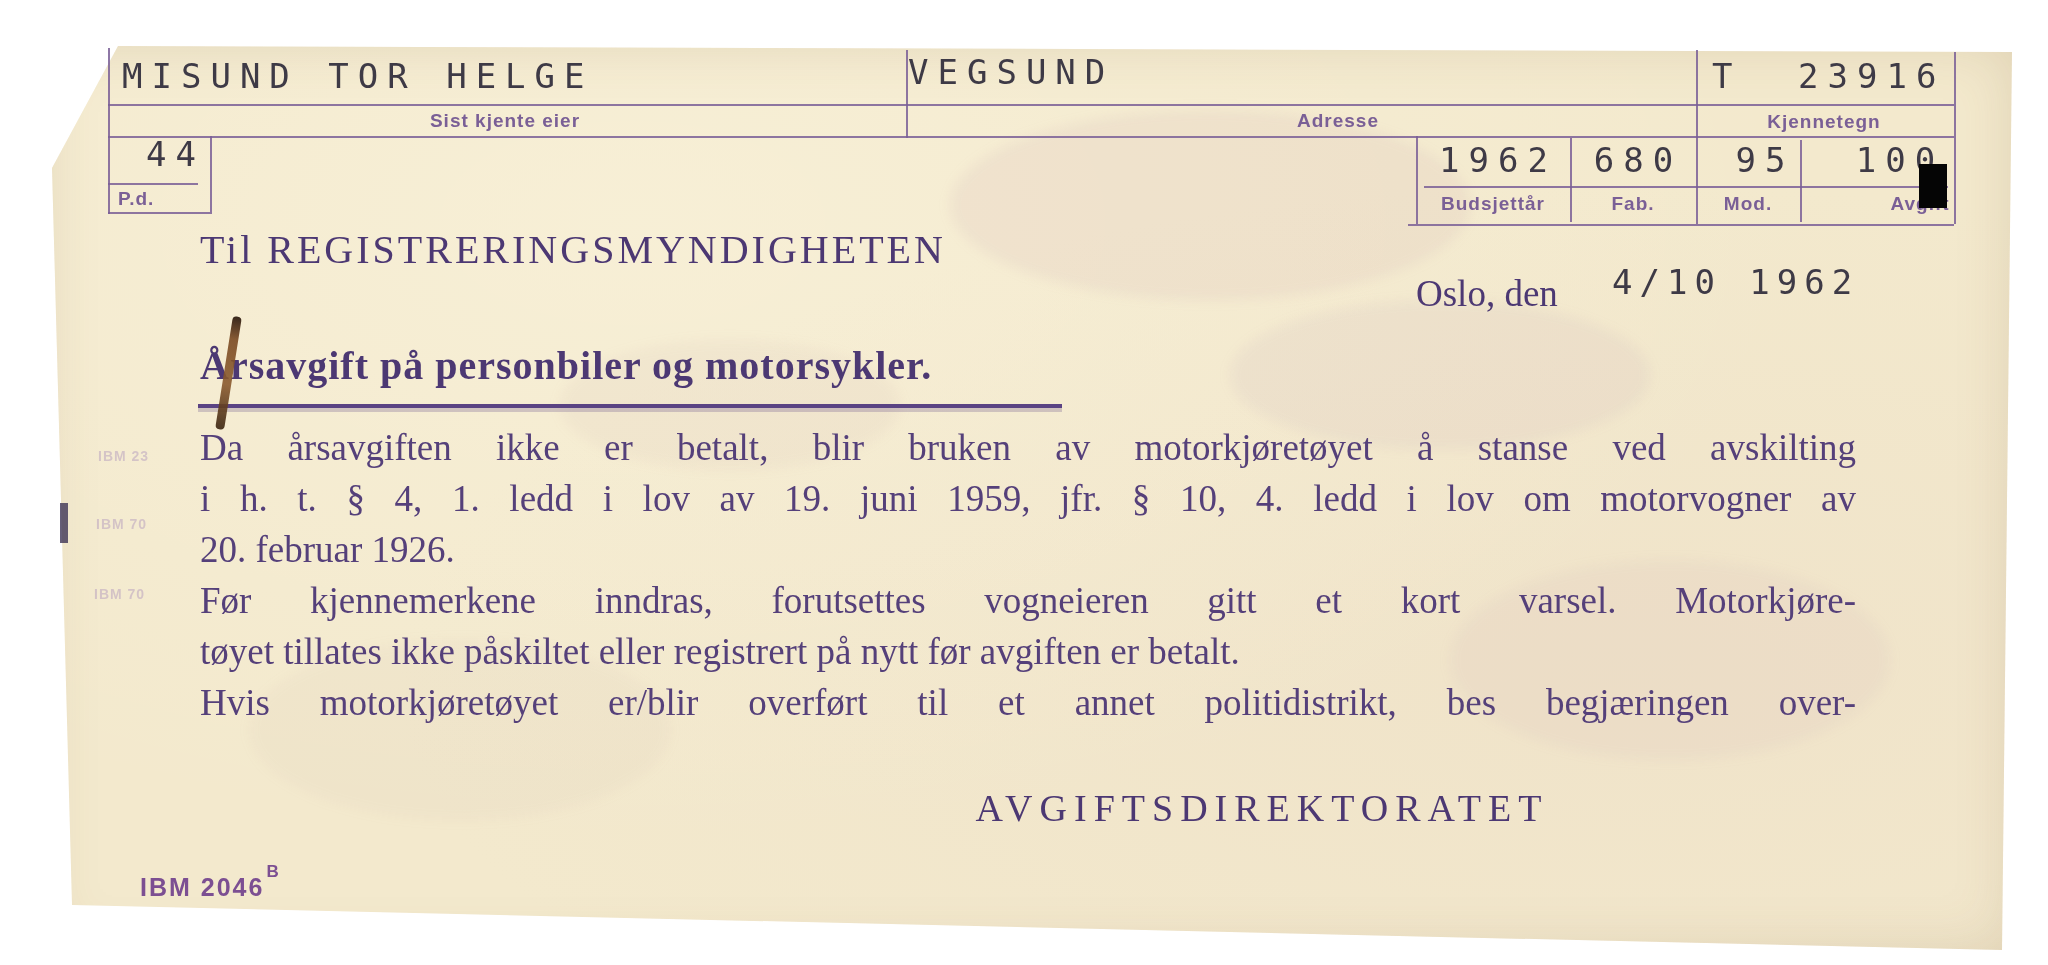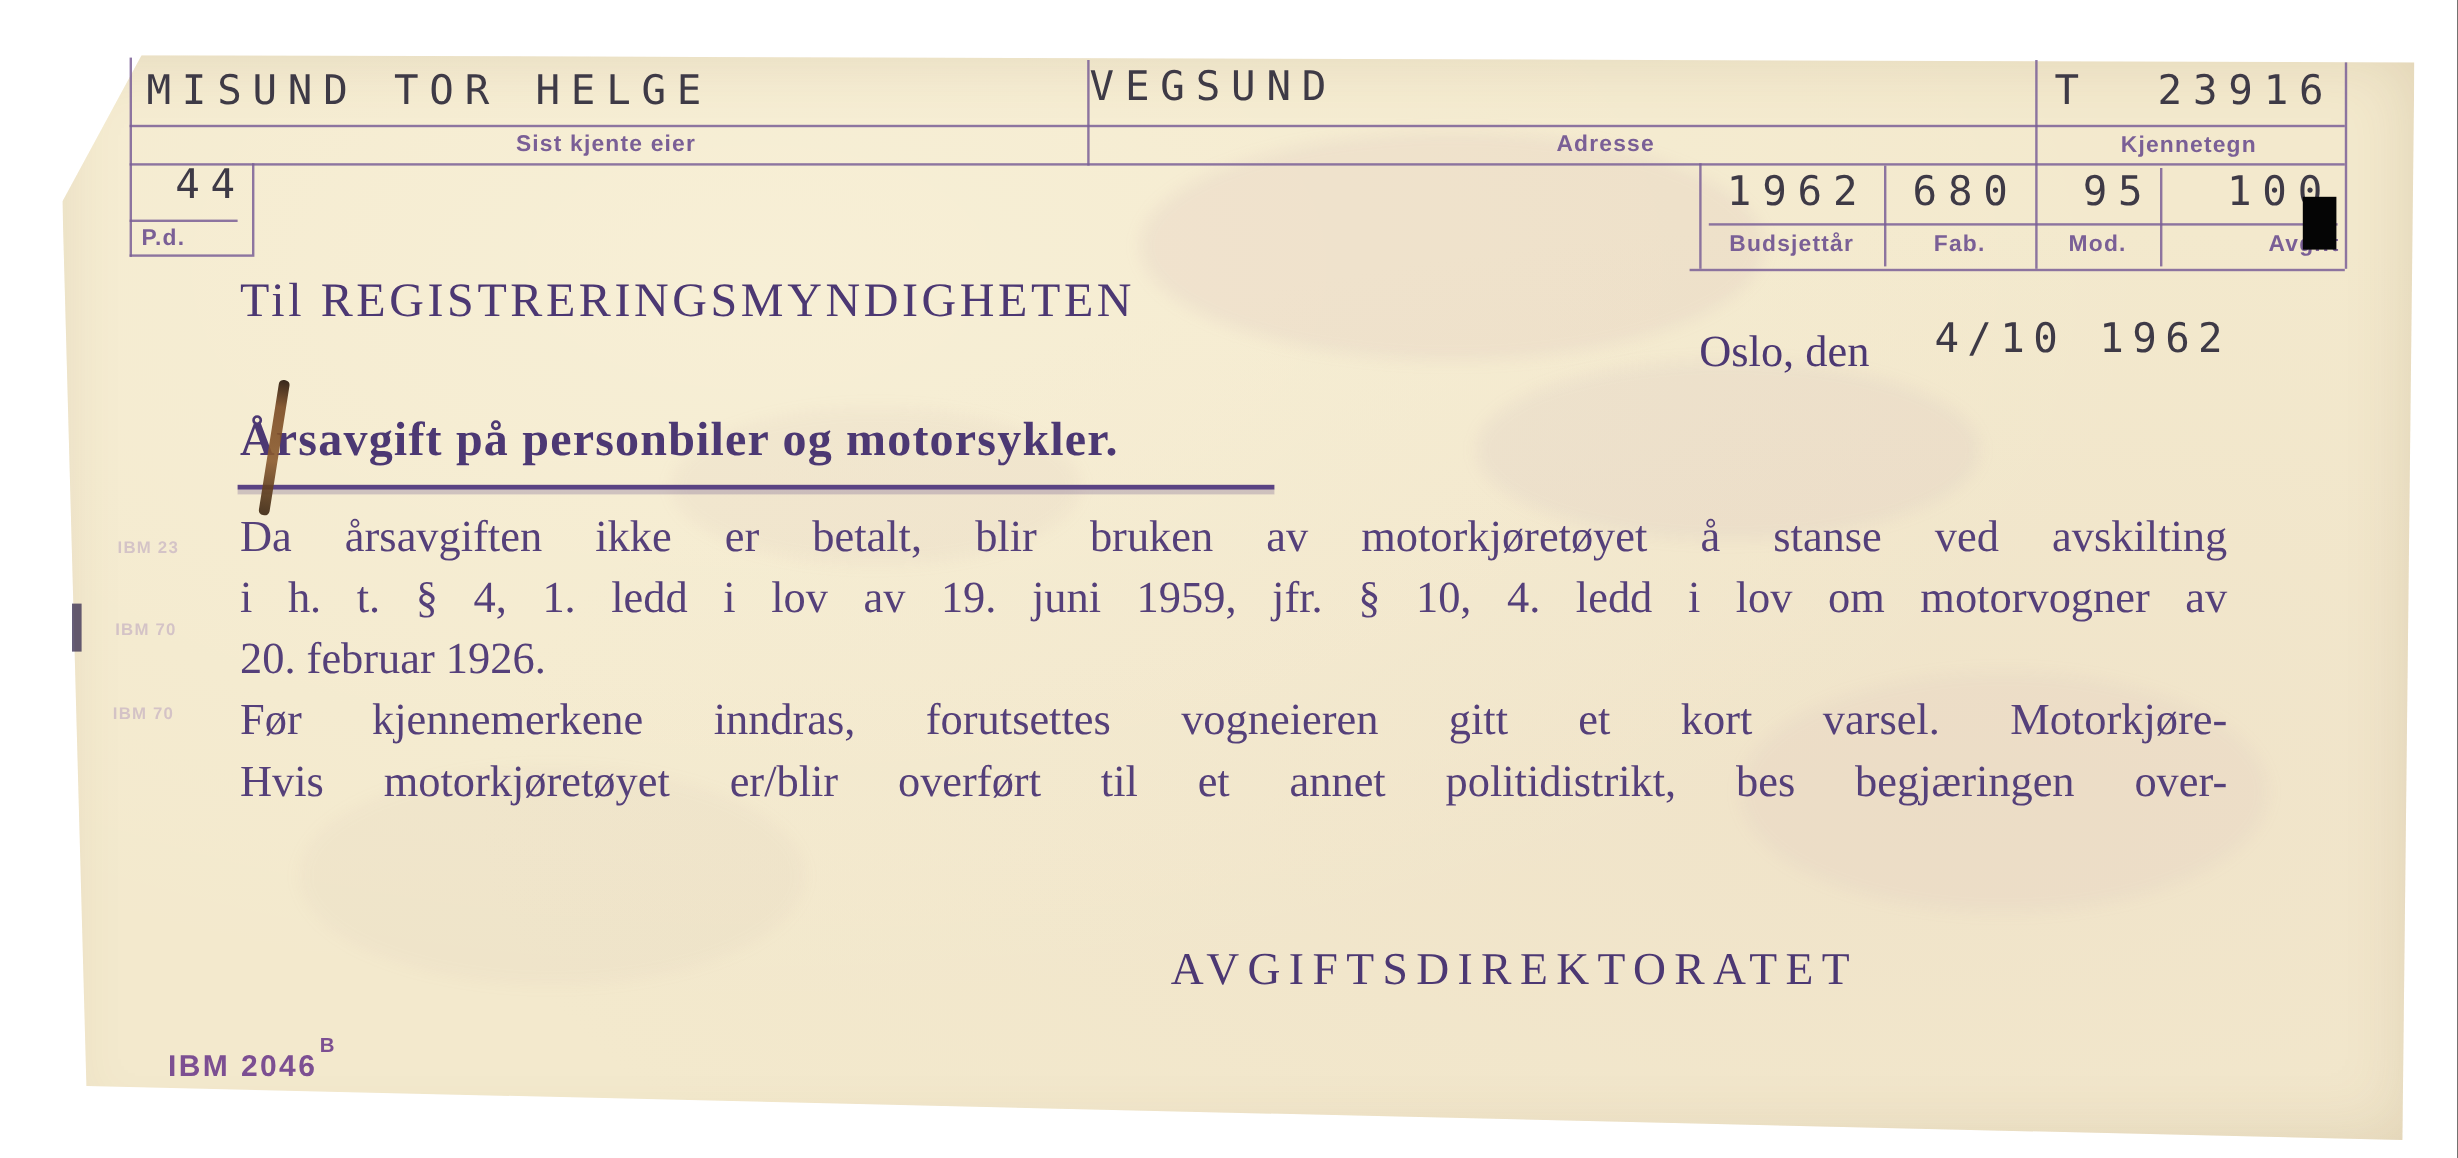--- a/index.html
+++ b/index.html
@@ -105,20 +105,21 @@
   <div class="serif" style="left:200px;top:342px;font-size:40px;font-weight:bold;letter-spacing:1px;color:#4c3873;">Årsavgift på personbiler og motorsykler.</div>
   <div id="subject-underline"></div>
   <div id="tear"></div>
   <div id="tick-mark"></div>
 
   <div style="position:absolute;left:200px;top:426px;width:1656px;">
     <div class="bodyline fill">Da årsavgiften ikke er betalt, blir bruken av motorkjøretøyet å stanse ved avskilting</div>
     <div class="bodyline fill">i h. t. § 4, 1. ledd i lov av 19. juni 1959, jfr. § 10, 4. ledd i lov om motorvogner av</div>
     <div class="bodyline">20. februar 1926.</div>
     <div class="bodyline fill">Før kjennemerkene inndras, forutsettes vogneieren gitt et kort varsel. Motorkjøre-</div>
+    <div class="bodyline">tøyet tillates ikke påskiltet eller registrert på nytt før avgiften er betalt.</div>
     <div class="bodyline fill">Hvis motorkjøretøyet er/blir overført til et annet politidistrikt, bes begjæringen over-</div>
   </div>
 
   <div class="serif center" style="left:1262px;top:786px;font-size:38px;letter-spacing:7px;color:#4c3873;">AVGIFTSDIREKTORATET</div>
 
   <div id="form-code">
     <span>IBM 2046</span><sup>B</sup>
   </div>
 
   <div class="mark" style="left:98px;top:448px;">IBM 23</div>

